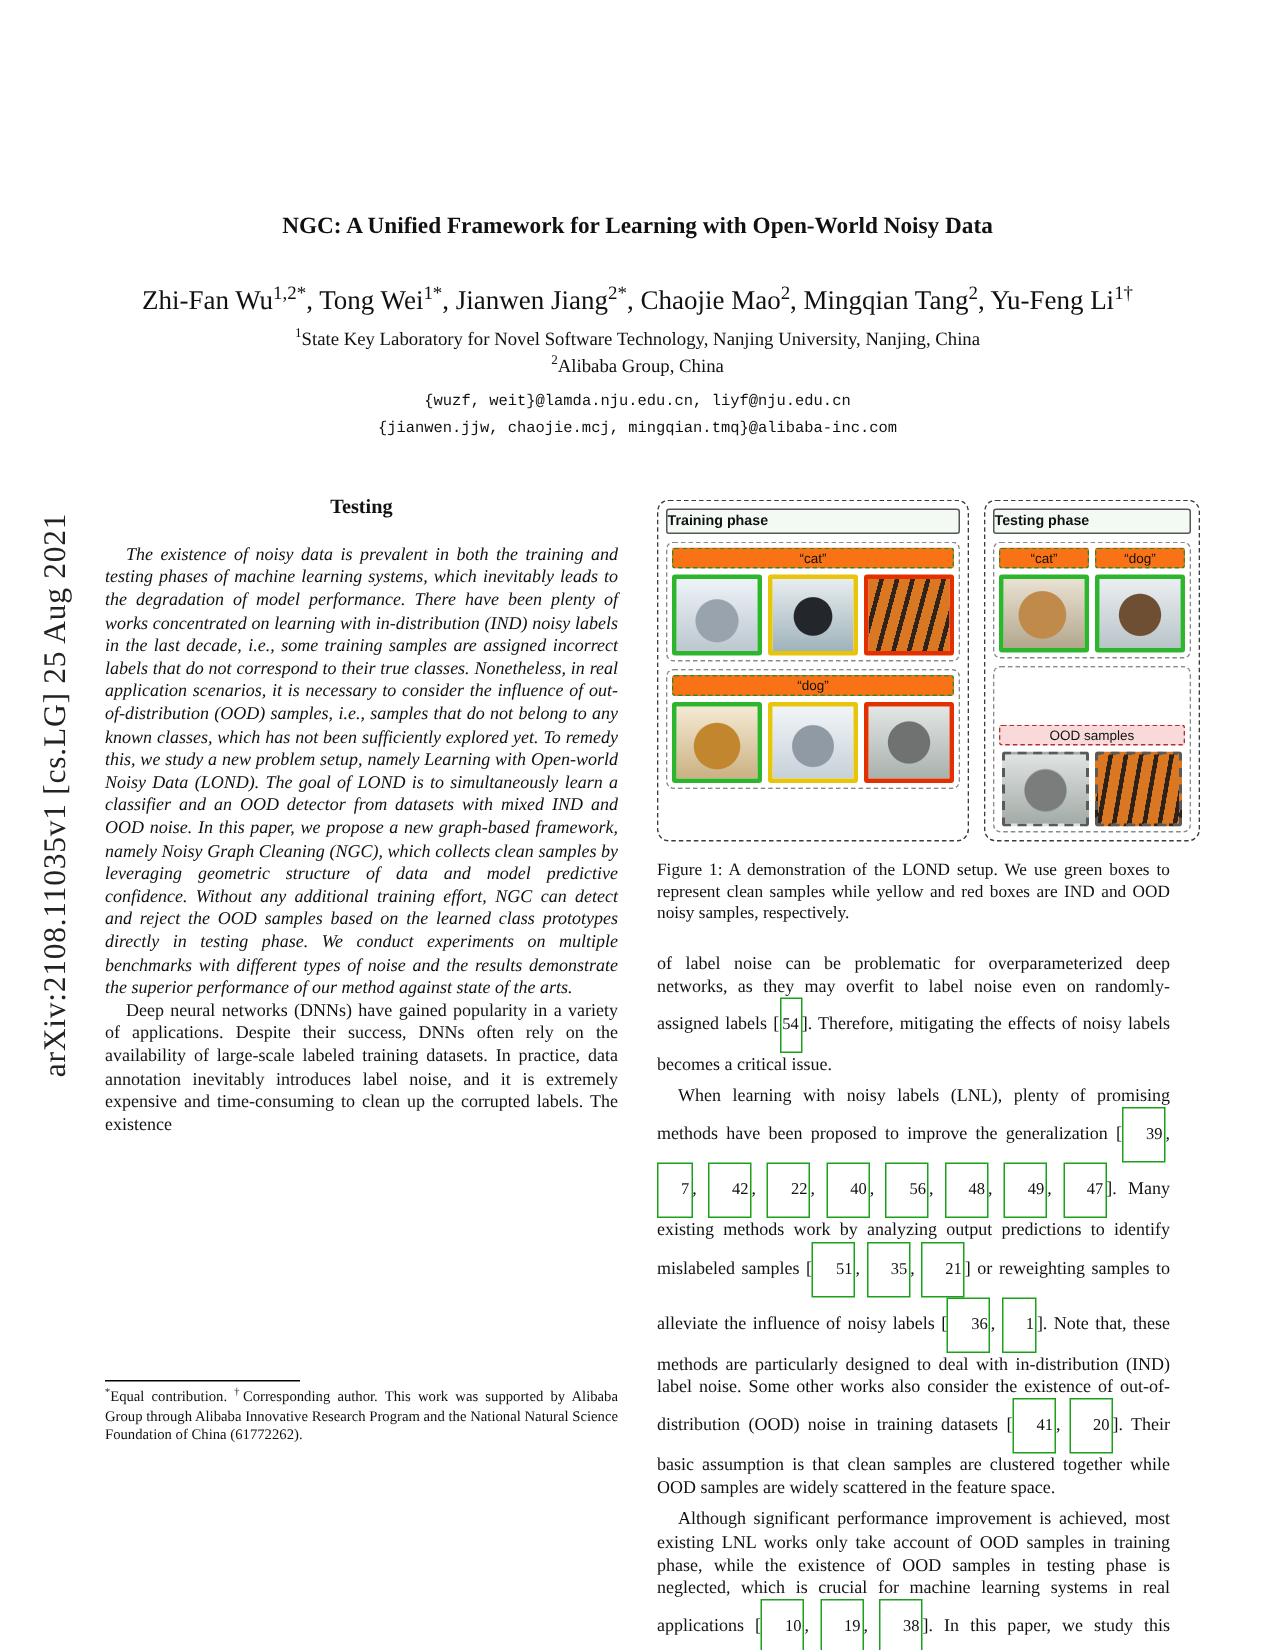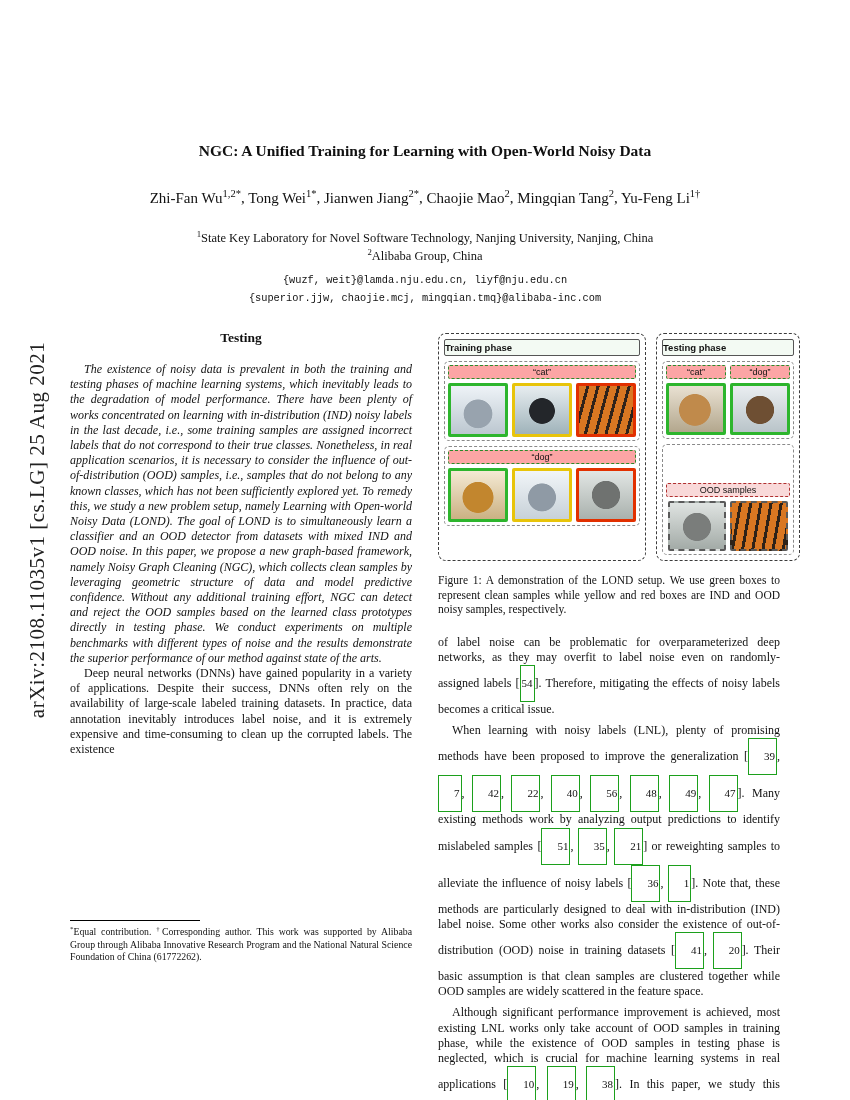--- a/index.html
+++ b/index.html
@@ -21,21 +21,21 @@
     font-size:21px;
     letter-spacing:0.5px;
     color:#222;
   }
   
   .header{
     position:absolute;top:142px;left:70px;width:710px;
     text-align:center;
   }
   .title{font-size:15.5px;font-weight:bold;margin:0 0 30px 0;}
-  .authors{font-size:15px;margin:0 0 24px 0;}
+  .authors{font-size:18px;margin:0 0 8px 0;}
   .affil{font-size:12.5px;margin:0 0 3px 0;}
   .email{font-family:"Liberation Mono", monospace;font-size:10.3px;margin:10px 0 0 0;}
   .email.second{margin-top:6px;}
   sup{font-size:70%;line-height:0;}
   
   .col{position:absolute;width:342px;text-align:justify;}
   .col.left{left:70px;top:330px;}
   .col.right{left:438px;top:333px;}
   .abstract-head{font-size:13.5px;font-weight:bold;text-align:center;margin:0 0 16px 0;}
   .abstract{font-style:italic;font-size:12px;line-height:15.2px;margin:0;text-indent:14px;}
@@ -65,21 +65,21 @@
   .phase-header{
     font-family:"Liberation Sans", sans-serif;
     font-size:9.5px;font-weight:bold;text-align:left;
     border:1px solid #555;background:#f3faf3;
     padding:2px 0;border-radius:2px;
   }
   .group{border:1px dashed #8a8a8a;border-radius:5px;padding:3px;margin-top:5px;}
   .class-label{
     font-family:"Liberation Sans", sans-serif;
     font-size:9px;text-align:center;
-    border:1px dashed #2a8a2a;background:#fca5a5;
+    border:1px dashed #2a8a2a;background:#f97316;
     padding:1px 0;border-radius:2px;
   }
   .class-label.red{border-color:#b03030;background:#f9d9d9;margin-top:35px;}
   .class-label.half{flex:1;}
   .img-row{display:flex;gap:4px;justify-content:center;margin-top:4px;}
   .label-row{display:flex;gap:4px;margin-top:0;}
   .fimg{
     width:54px;height:48px;
     border:3px solid #2db52d;
     border-radius:2px;
@@ -93,26 +93,26 @@
   }
 </style>
 </head>
 <body>
 
 <div class="page">
 
   <div class="arxiv-banner">arXiv:2108.11035v1  [cs.LG]  25 Aug 2021</div>
 
   <div class="header">
-    <h1 class="title">NGC: A Unified Training for Learning with Open-World Noisy Data</h1>
+    <h1 class="title">NGC: A Unified Framework for Learning with Open-World Noisy Data</h1>
     <p class="authors">Zhi-Fan Wu<sup>1,2*</sup>, Tong Wei<sup>1*</sup>, Jianwen Jiang<sup>2*</sup>, Chaojie Mao<sup>2</sup>, Mingqian Tang<sup>2</sup>, Yu-Feng Li<sup>1†</sup></p>
     <p class="affil"><sup>1</sup>State Key Laboratory for Novel Software Technology, Nanjing University, Nanjing, China</p>
     <p class="affil"><sup>2</sup>Alibaba Group, China</p>
     <p class="email">{wuzf, weit}@lamda.nju.edu.cn, liyf@nju.edu.cn</p>
-    <p class="email second">{superior.jjw, chaojie.mcj, mingqian.tmq}@alibaba-inc.com</p>
+    <p class="email second">{jianwen.jjw, chaojie.mcj, mingqian.tmq}@alibaba-inc.com</p>
   </div>
 
   <div class="col left">
     <h3 class="abstract-head">Testing</h3>
     <p class="abstract">The existence of noisy data is prevalent in both the training and testing phases of machine learning systems, which inevitably leads to the degradation of model performance. There have been plenty of works concentrated on learning with in-distribution (IND) noisy labels in the last decade, i.e., some training samples are assigned incorrect labels that do not correspond to their true classes. Nonetheless, in real application scenarios, it is necessary to consider the influence of out-of-distribution (OOD) samples, i.e., samples that do not belong to any known classes, which has not been sufficiently explored yet. To remedy this, we study a new problem setup, namely Learning with Open-world Noisy Data (LOND). The goal of LOND is to simultaneously learn a classifier and an OOD detector from datasets with mixed IND and OOD noise. In this paper, we propose a new graph-based framework, namely Noisy Graph Cleaning (NGC), which collects clean samples by leveraging geometric structure of data and model predictive confidence. Without any additional training effort, NGC can detect and reject the OOD samples based on the learned class prototypes directly in testing phase. We conduct experiments on multiple benchmarks with different types of noise and the results demonstrate the superior performance of our method against state of the arts.</p>
     <p class="body-par">Deep neural networks (DNNs) have gained popularity in a variety of applications. Despite their success, DNNs often rely on the availability of large-scale labeled training datasets. In practice, data annotation inevitably introduces label noise, and it is extremely expensive and time-consuming to clean up the corrupted labels. The existence</p>
   </div>
 
   <div class="footnote">
     <div class="footnote-rule"></div>

